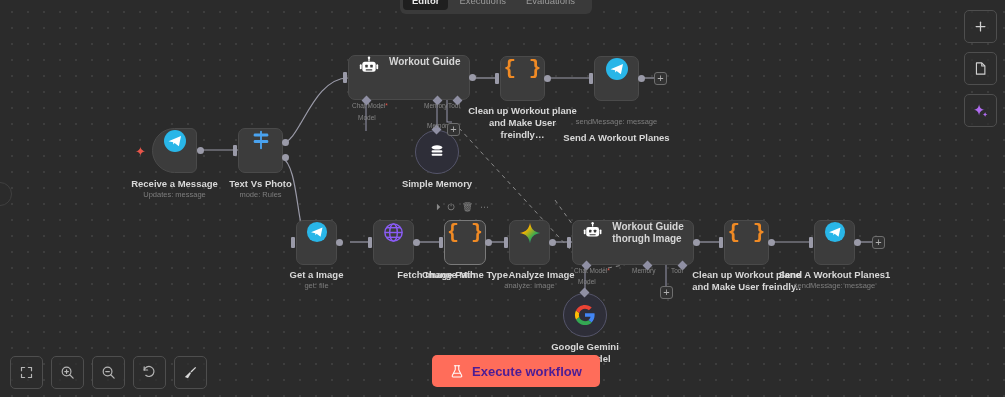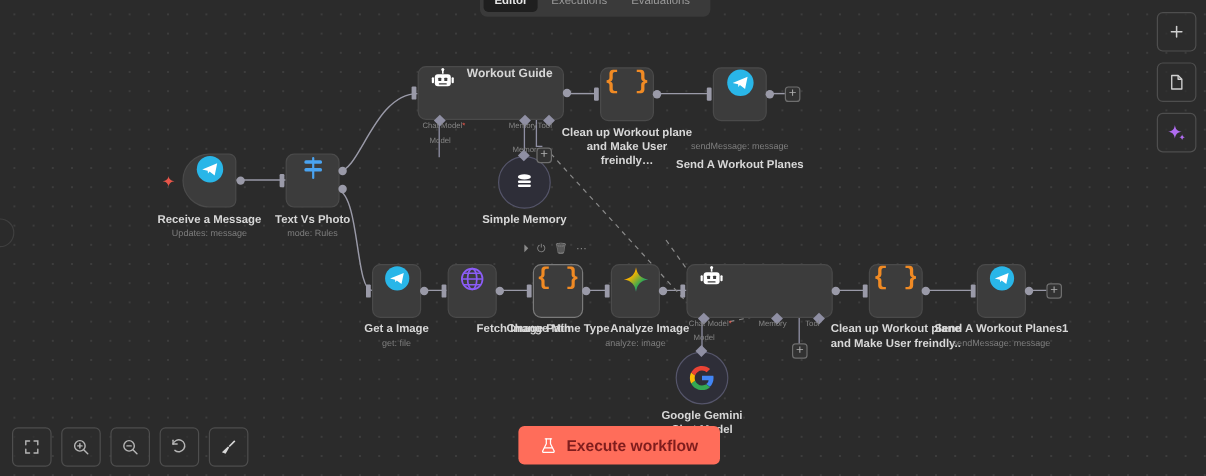--- a/index.html
+++ b/index.html
@@ -123,21 +123,21 @@
   }
   
   #right-controls {
     position: absolute; right: 8px; top: 10px;
     display: flex; flex-direction: column; gap: 9px; z-index: 30;
   }
   
   #execute {
     position: absolute; left: 432px; top: 355px;
     height: 32px; padding: 0 18px;
-    background: #ff6d5a; color: #7f1d1d;
+    background: #ff6d5a; color: #4c1d95;
     border: none; border-radius: 5px;
     display: flex; align-items: center; gap: 8px;
     font-size: 13px; font-weight: bold;
     font-family: "Liberation Sans", sans-serif;
     z-index: 30;
   }
   .edge-circle {
     position: absolute; left: -12px; top: 182px;
     width: 24px; height: 24px; border-radius: 50%;
     border: 1px solid #3f3f3f; z-index: 2;
@@ -297,21 +297,21 @@
     <div class="ntitle" style="top:48px;">Simple Memory</div>
   </div>
 
   <div id="node-toolbar">
     <span>⏵</span>
     <span>⏻</span>
     <span>🗑</span>
     <span>⋯</span>
   </div>
 
-  <div class="node" style="left:310px; top:220px;">
+  <div class="node" style="left:296px; top:220px;">
     <div class="inport" style="left:-5px; top:17px;"></div>
     <div class="nbox" style="width:41px; height:45px;">
       <svg width="22" height="22" viewBox="0 0 24 24">
         <circle cx="12" cy="12" r="11" fill="#29b6e8"></circle>
         <path d="M5.5 12.2 L18 7 L15.9 17.2 L11.6 13.9 L10.3 15.6 L10.1 13.3 Z" fill="#fff"></path>
       </svg>
     </div>
     <div class="port" style="left:40px; top:19px;"></div>
     <div class="ntitle" style="top:49px;">Get a Image</div>
     <div class="nsub" style="top:61px;">get: file</div>
@@ -367,20 +367,21 @@
       <svg width="20" height="20" viewBox="0 0 24 24">
         <rect x="4" y="7" width="16" height="12" rx="3" fill="#fff"></rect>
         <rect x="7.5" y="10.5" width="3" height="3.4" rx="0.6" fill="#3c3c3c"></rect>
         <rect x="13.5" y="10.5" width="3" height="3.4" rx="0.6" fill="#3c3c3c"></rect>
         <rect x="8" y="16" width="8" height="1.3" rx="0.6" fill="#3c3c3c"></rect>
         <rect x="11.2" y="2.5" width="1.6" height="4" fill="#fff"></rect>
         <circle cx="12" cy="2.2" r="1.5" fill="#fff"></circle>
         <rect x="1" y="10" width="2.2" height="6" rx="1" fill="#fff"></rect>
         <rect x="20.8" y="10" width="2.2" height="6" rx="1" fill="#fff"></rect>
       </svg>
+      <span class="inline-title" style="width:84px;">Workout Guide thorugh Image</span>
     </div>
     <div class="port" style="left:121px; top:19px;"></div>
     <div class="dport" style="left:11px; top:42px;"></div>
     <div class="dport" style="left:72px; top:42px;"></div>
     <div class="dport" style="left:107px; top:42px;"></div>
   </div>
   <div class="conn-label" style="left:574px; top:267px;"><span>Chat Model</span><span class="req">*</span></div>
   <div class="conn-label" style="left:632px; top:267px;">Memory</div>
   <div class="conn-label" style="left:671px; top:267px;">Tool</div>
   <div class="conn-label" style="left:578px; top:278px;">Model</div>

